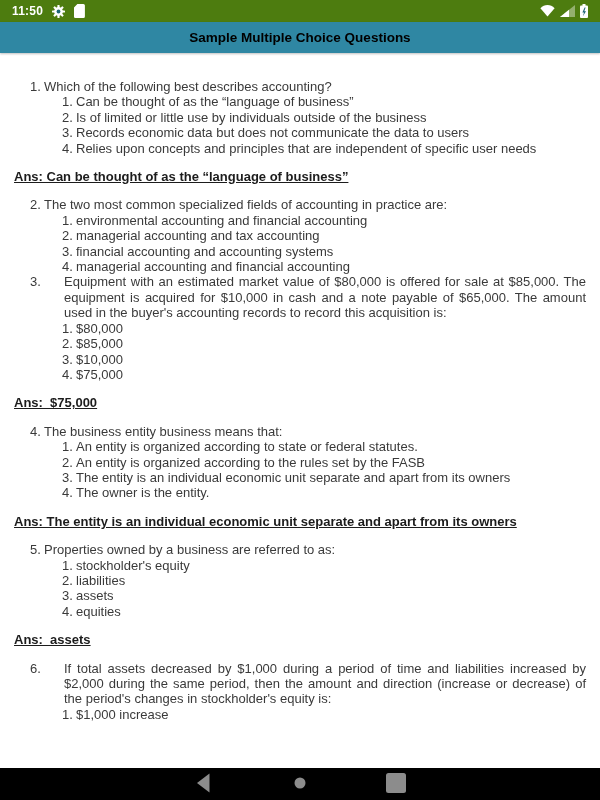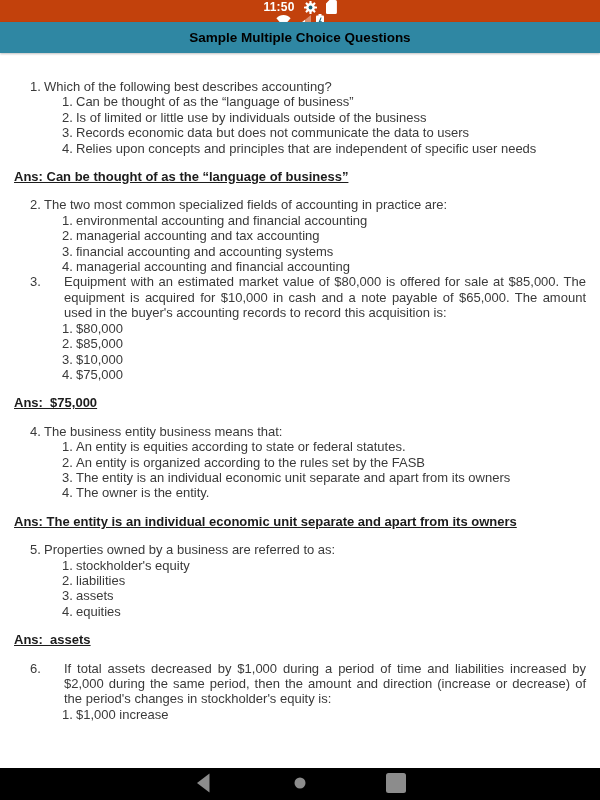--- a/index.html
+++ b/index.html
@@ -4,24 +4,23 @@
 <style>
   * { margin:0; padding:0; box-sizing:border-box; }
   html,body { background:#444; }
   .screen {
     width:600px; height:800px; margin:0 auto; position:relative;
     background:#ffffff; overflow:hidden;
     font-family:"Liberation Sans", sans-serif;
   }
   
   .status-bar {
-    height:22px; background:#c2410c; color:#fff;
+    height:22px; background:#4d7c0f; color:#fff;
     display:flex; justify-content:space-between; align-items:center;
     padding:0 12px;
-    flex-direction:column;
   }
   .sb-left { display:flex; align-items:center; gap:9px; }
   .sb-right { display:flex; align-items:center; gap:5px; }
   .clock { font-size:12px; font-weight:700; letter-spacing:.2px; }
   .sb-icon { display:flex; align-items:center; }
   
   .app-bar {
     height:31px; background:#2f87a3;
     display:flex; align-items:center; justify-content:center;
     box-shadow:0 1px 2px rgba(0,0,0,.25);
@@ -184,21 +183,21 @@
       </div>
       <div class="answer">Ans:  $75,000</div>
       <div class="question-block">
         <div class="q-row">
           <span class="q-num">4.</span>
           <div class="q-text">The business entity business means that:</div>
         </div>
         <div class="options">
           <div class="opt-row">
             <span class="opt-num">1.</span>
-            <span class="opt-text">An entity is equities according to state or federal statutes.</span>
+            <span class="opt-text">An entity is organized according to state or federal statutes.</span>
           </div>
           <div class="opt-row">
             <span class="opt-num">2.</span>
             <span class="opt-text">An entity is organized according to the rules set by the FASB</span>
           </div>
           <div class="opt-row">
             <span class="opt-num">3.</span>
             <span class="opt-text">The entity is an individual economic unit separate and apart from its owners</span>
           </div>
           <div class="opt-row">

